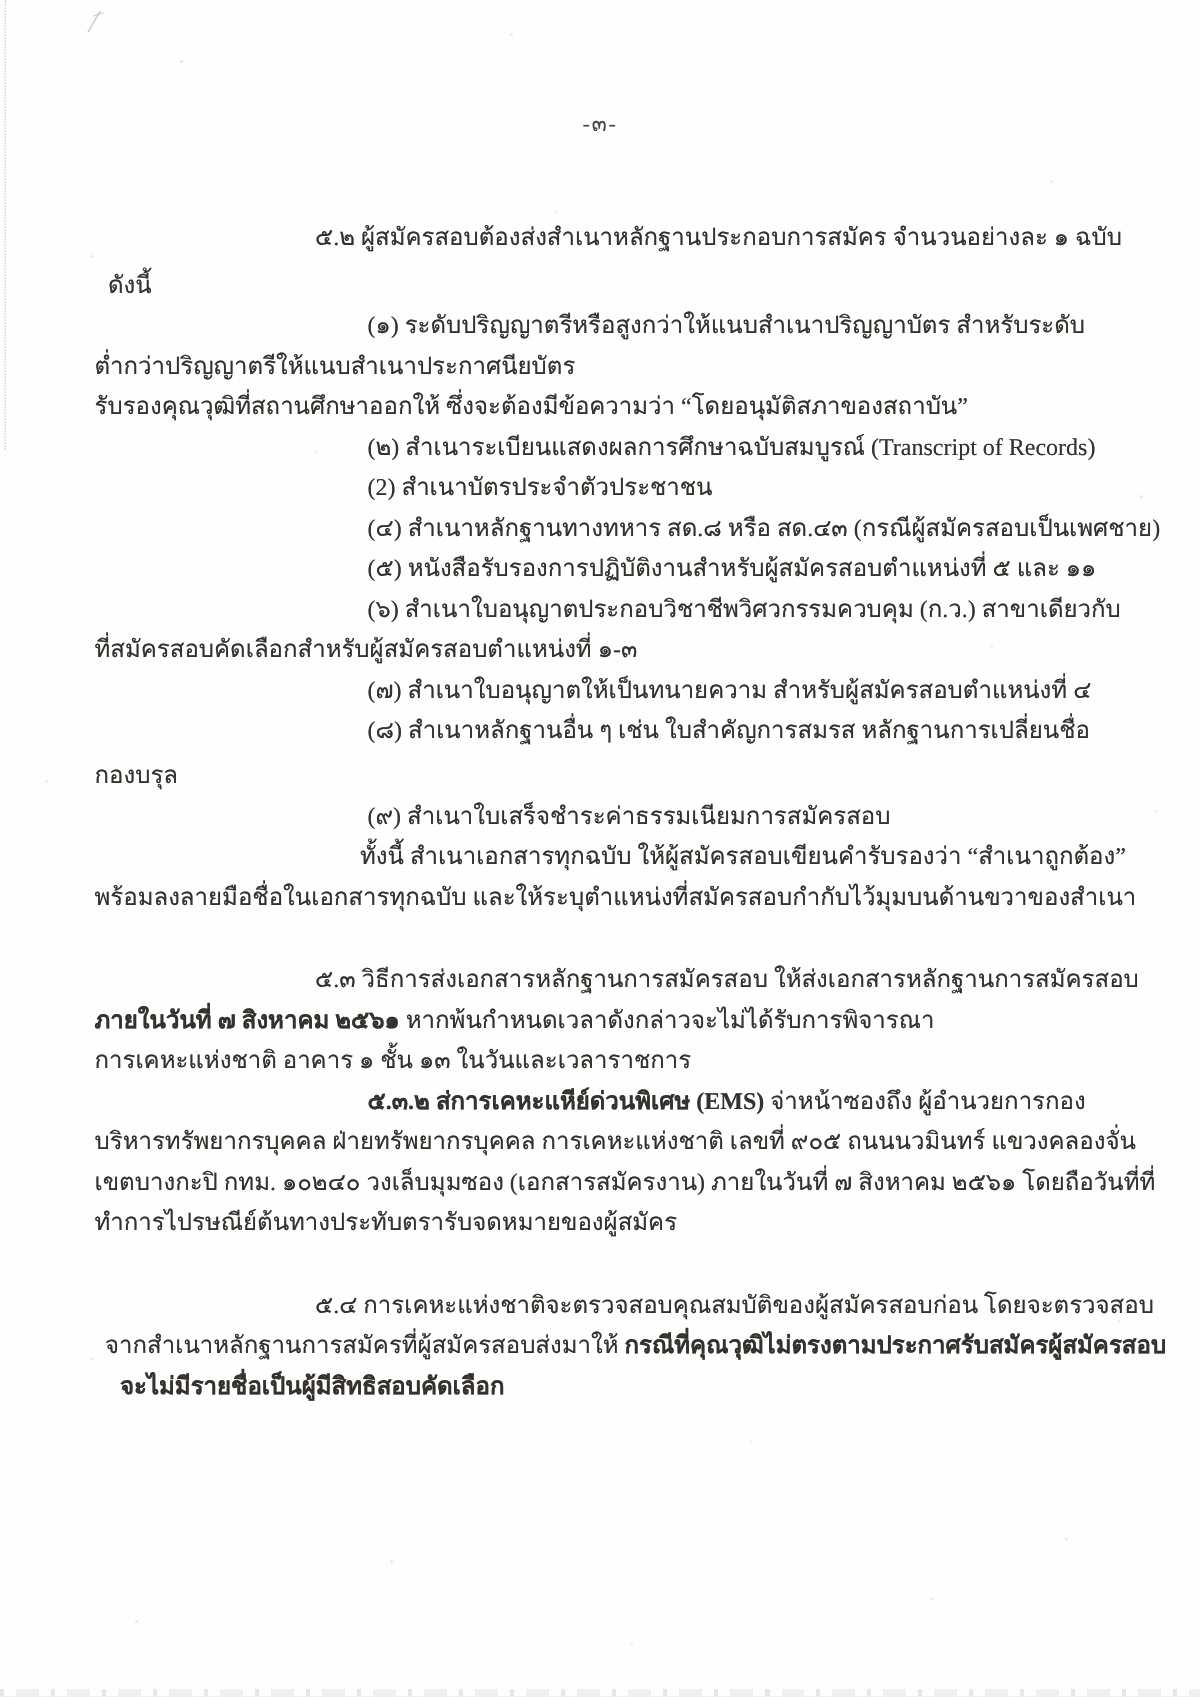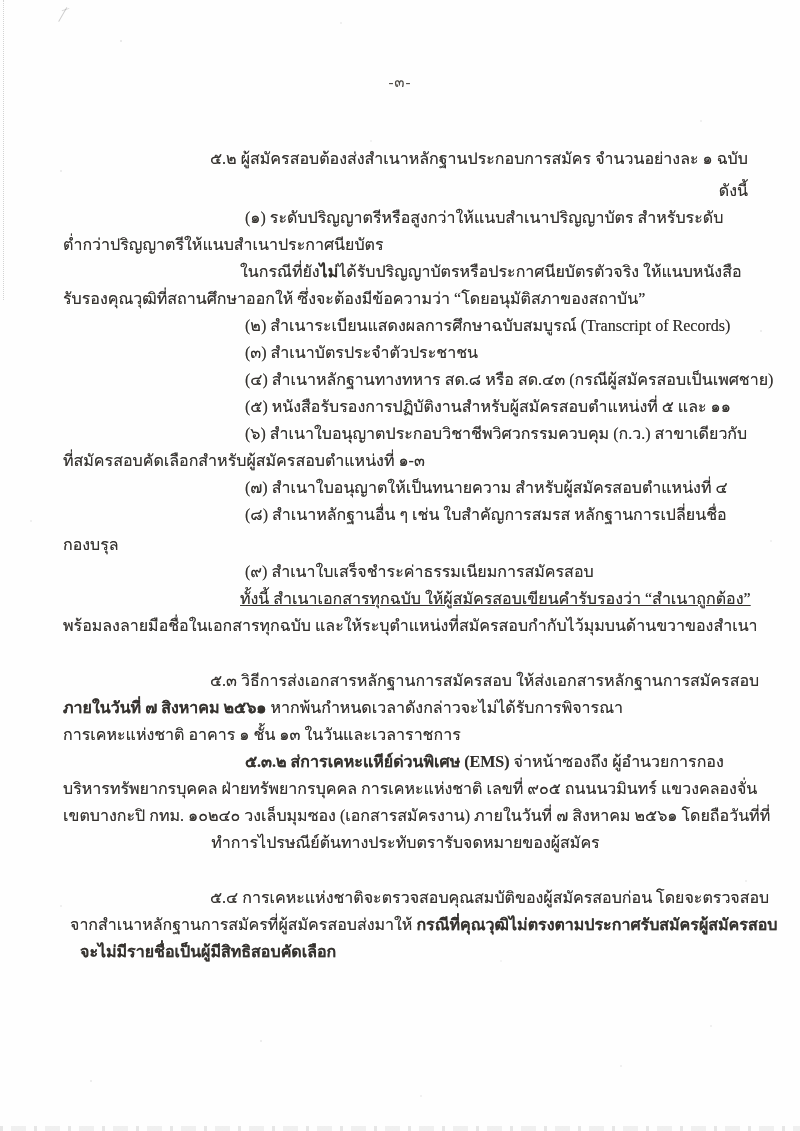--- a/index.html
+++ b/index.html
@@ -94,42 +94,41 @@
 </head>
 <body>
 
 <div class="page">
   <span class="noise"></span>
   <span class="edge-artifact-left"></span>
   <span class="pencil-mark"></span>
   <div class="page-number">-๓-</div>
   <div class="content" id="doc-lines">
       <div class="line" style="padding-left: 147px;"><span>๕.๒  ผู้สมัครสอบต้องส่งสำเนาหลักฐานประกอบการสมัคร จำนวนอย่างละ ๑ ฉบับ</span></div>
-      <div class="line" style="padding-left: 9px; margin-top: 5px; text-align: right;"><span>ดังนี้</span></div>
+      <div class="line" style="padding-left: 9px; margin-top: 5px;"><span>ดังนี้</span></div>
       <div class="line" style="padding-left: 182px;"><span>(๑)  ระดับปริญญาตรีหรือสูงกว่าให้แนบสำเนาปริญญาบัตร สำหรับระดับ</span></div>
       <div class="line" style="padding-left: 0px;"><span>ต่ำกว่าปริญญาตรีให้แนบสำเนาประกาศนียบัตร</span></div>
-      <div class="line" style="padding-left: 177px;"><span>ในกรณีที่ยัง</span><span class="b">ไม่</span><span>ได้รับปริญญาบัตรหรือประกาศนียบัตรตัวจริง ให้แนบหนังสือ</span></div>
       <div class="line" style="padding-left: 0px;"><span>รับรองคุณวุฒิที่สถานศึกษาออกให้ ซึ่งจะต้องมีข้อความว่า “โดยอนุมัติสภาของสถาบัน”</span></div>
       <div class="line" style="padding-left: 182px;"><span>(๒)  สำเนาระเบียนแสดงผลการศึกษาฉบับสมบูรณ์ (Transcript of Records)</span></div>
-      <div class="line" style="padding-left: 182px;"><span>(๓)  สำเนาบัตรประจำตัวประชาชน</span></div>
+      <div class="line" style="padding-left: 182px;"><span>(2)  สำเนาบัตรประจำตัวประชาชน</span></div>
       <div class="line" style="padding-left: 182px;"><span>(๔)  สำเนาหลักฐานทางทหาร สด.๘ หรือ สด.๔๓ (กรณีผู้สมัครสอบเป็นเพศชาย)</span></div>
       <div class="line" style="padding-left: 182px;"><span>(๕)  หนังสือรับรองการปฏิบัติงานสำหรับผู้สมัครสอบตำแหน่งที่ ๕ และ ๑๑</span></div>
       <div class="line" style="padding-left: 182px;"><span>(๖)  สำเนาใบอนุญาตประกอบวิชาชีพวิศวกรรมควบคุม (ก.ว.) สาขาเดียวกับ</span></div>
       <div class="line" style="padding-left: 0px;"><span>ที่สมัครสอบคัดเลือกสำหรับผู้สมัครสอบตำแหน่งที่ ๑-๓</span></div>
       <div class="line" style="padding-left: 182px;"><span>(๗)  สำเนาใบอนุญาตให้เป็นทนายความ สำหรับผู้สมัครสอบตำแหน่งที่ ๔</span></div>
       <div class="line" style="padding-left: 182px;"><span>(๘)  สำเนาหลักฐานอื่น ๆ เช่น ใบสำคัญการสมรส หลักฐานการเปลี่ยนชื่อ</span></div>
       <div class="line" style="padding-left: 0px; margin-top: 3px;"><span>กองบรุล</span></div>
       <div class="line" style="padding-left: 182px;"><span>(๙)  สำเนาใบเสร็จชำระค่าธรรมเนียมการสมัครสอบ</span></div>
-      <div class="line" style="padding-left: 177px; text-decoration: underline;"><span>ทั้งนี้  สำเนาเอกสารทุกฉบับ  ให้ผู้สมัครสอบเขียนคำรับรองว่า “สำเนาถูกต้อง”</span></div>
+      <div class="line" style="padding-left: 177px;"><span>ทั้งนี้  สำเนาเอกสารทุกฉบับ  ให้ผู้สมัครสอบเขียนคำรับรองว่า “สำเนาถูกต้อง”</span></div>
       <div class="line" style="padding-left: 0px;"><span>พร้อมลงลายมือชื่อในเอกสารทุกฉบับ และให้ระบุตำแหน่งที่สมัครสอบกำกับไว้มุมบนด้านขวาของสำเนา</span></div>
       <div class="line" style="padding-left: 147px; margin-top: 28px;"><span>๕.๓  วิธีการส่งเอกสารหลักฐานการสมัครสอบ  ให้ส่งเอกสารหลักฐานการสมัครสอบ</span></div>
       <div class="line" style="padding-left: 0px;"><span class="b">ภายในวันที่ ๗ สิงหาคม ๒๕๖๑</span><span>  หากพ้นกำหนดเวลาดังกล่าวจะไม่ได้รับการพิจารณา</span></div>
       <div class="line" style="padding-left: 0px;"><span>การเคหะแห่งชาติ อาคาร ๑ ชั้น ๑๓ ในวันและเวลาราชการ</span></div>
       <div class="line" style="padding-left: 182px;"><span class="b">๕.๓.๒  ส่การเคหะแหีย์ด่วนพิเศษ (EMS)</span><span> จ่าหน้าซองถึง ผู้อำนวยการกอง</span></div>
       <div class="line" style="padding-left: 0px;"><span>บริหารทรัพยากรบุคคล ฝ่ายทรัพยากรบุคคล การเคหะแห่งชาติ  เลขที่ ๙๐๕  ถนนนวมินทร์  แขวงคลองจั่น</span></div>
       <div class="line" style="padding-left: 0px;"><span>เขตบางกะปิ  กทม. ๑๐๒๔๐ วงเล็บมุมซอง (เอกสารสมัครงาน) ภายในวันที่ ๗ สิงหาคม ๒๕๖๑  โดยถือวันที่ที่</span></div>
-      <div class="line" style="padding-left: 0px; text-align: center;"><span>ทำการไปรษณีย์ต้นทางประทับตรารับจดหมายของผู้สมัคร</span></div>
+      <div class="line" style="padding-left: 0px;"><span>ทำการไปรษณีย์ต้นทางประทับตรารับจดหมายของผู้สมัคร</span></div>
       <div class="line" style="padding-left: 147px; margin-top: 28px;"><span>๕.๔  การเคหะแห่งชาติจะตรวจสอบคุณสมบัติของผู้สมัครสอบก่อน โดยจะตรวจสอบ</span></div>
       <div class="line" style="padding-left: 7px;"><span>จากสำเนาหลักฐานการสมัครที่ผู้สมัครสอบส่งมาให้  </span><span class="b">กรณีที่คุณวุฒิไม่ตรงตามประกาศรับสมัครผู้สมัครสอบ</span></div>
       <div class="line" style="padding-left: 17px;"><span class="b">จะไม่มีรายชื่อเป็นผู้มีสิทธิสอบคัดเลือก</span></div>
     </div>
   <span class="bottom-band"></span>
 </div>
 
 </body></html>

